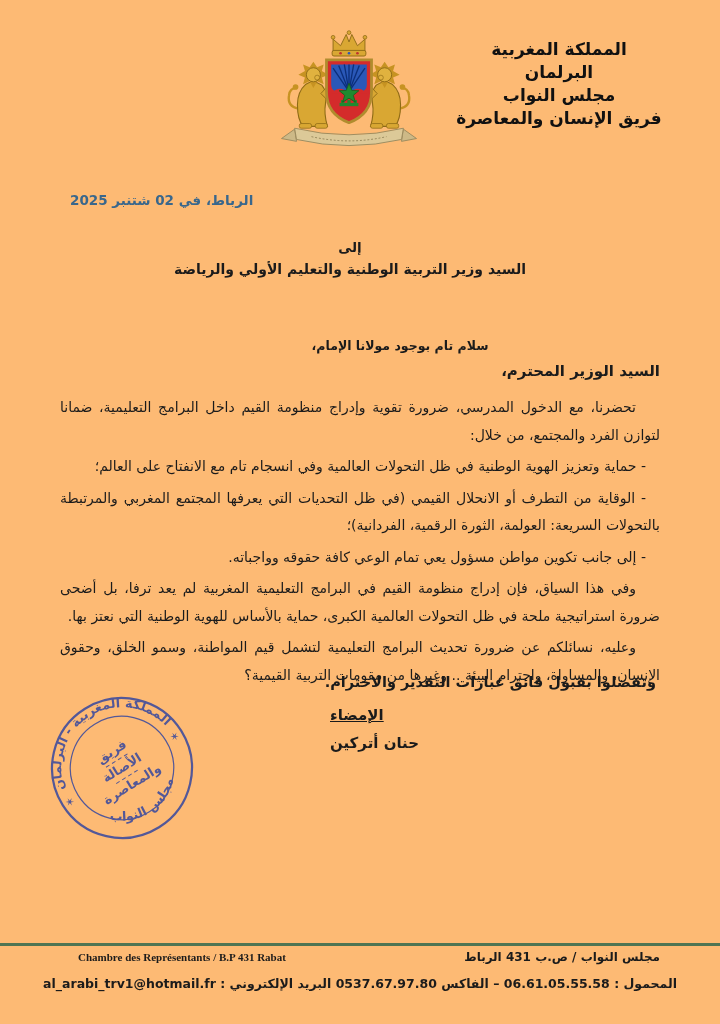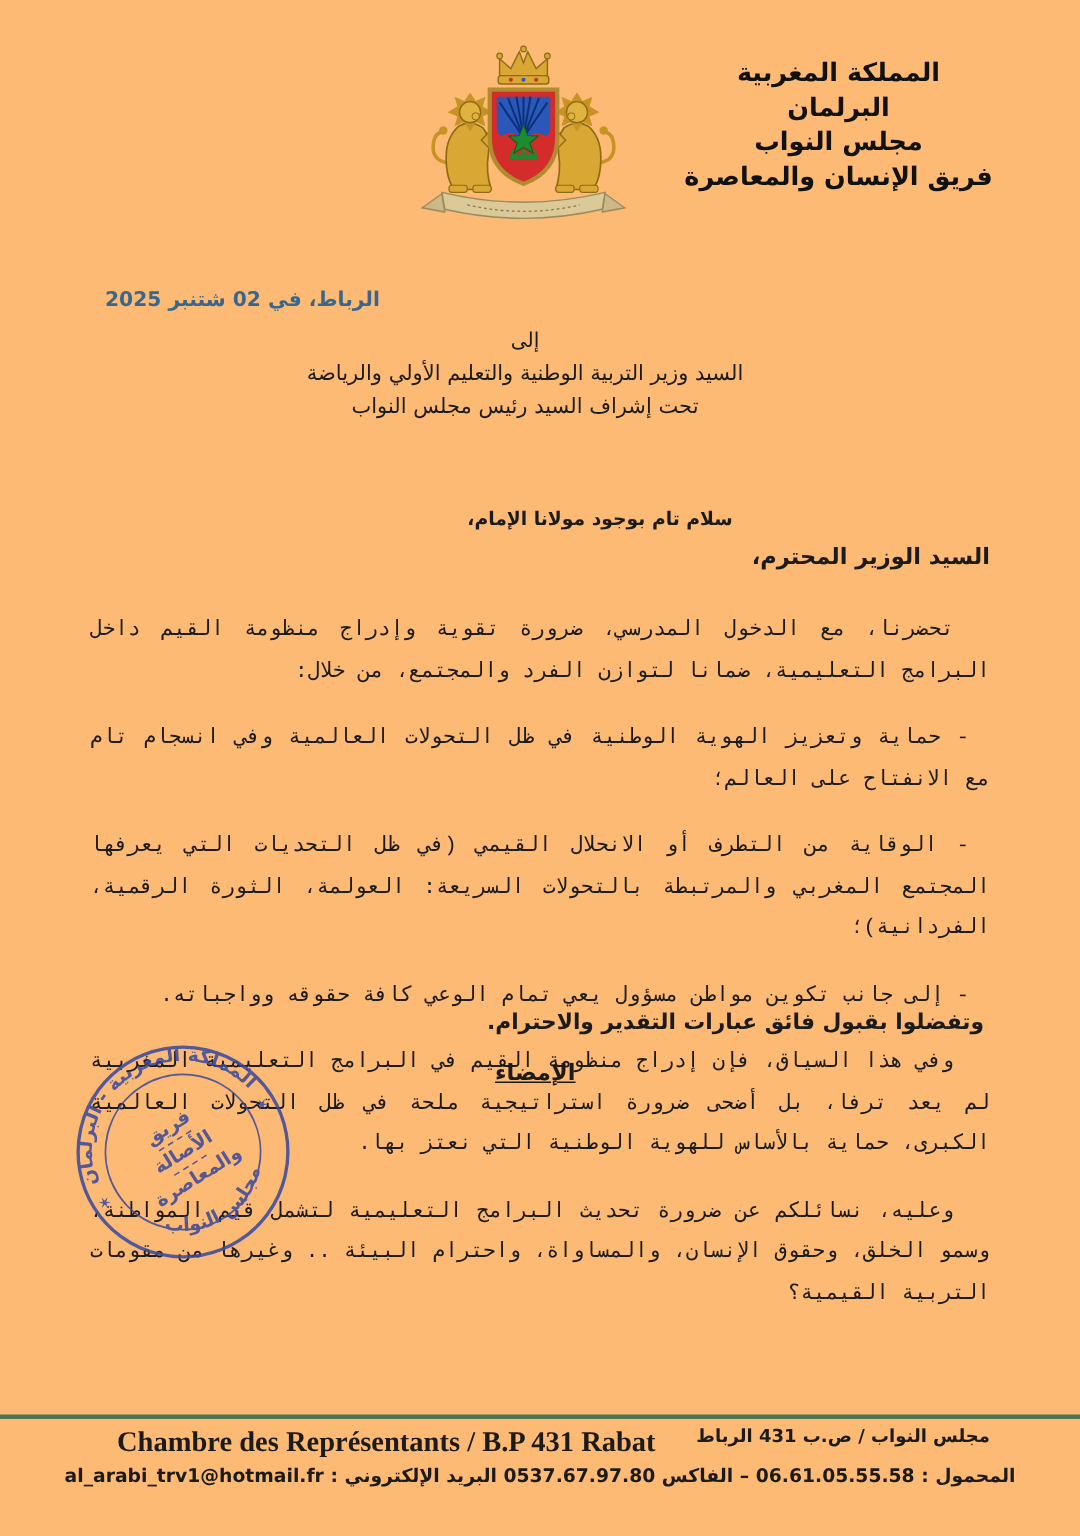--- a/index.html
+++ b/index.html
@@ -20,22 +20,22 @@
     direction:rtl; text-align:center;
     font-weight:bold; font-size:17px; line-height:23px; color:#111;
   }
   
   .date-line {
     position:absolute; left:70px; top:192px;
     direction:rtl; font-size:13.5px; font-weight:bold; color:#39678c;
   }
   
   .addressee {
-    position:absolute; left:110px; top:216px; width:480px;
-    direction:rtl; text-align:center; font-size:14px; line-height:22px; font-weight:normal;
+    position:absolute; left:110px; top:236px; width:480px;
+    direction:rtl; text-align:center; font-size:14px; line-height:22px; font-weight:bold;
   }
   .addressee .to { font-size:13.5px; }
   
   .subject {
     position:absolute; right:58px; top:306px; width:604px;
     direction:rtl; text-align:right; font-weight:bold; font-size:15px; line-height:22px;
   }
   .subject .lbl { text-decoration:underline; }
   .salutation {
     position:absolute; left:190px; top:338px; width:420px;
@@ -43,21 +43,21 @@
   }
   .greeting {
     position:absolute; right:60px; top:362px;
     direction:rtl; font-weight:bold; font-size:15px;
   }
   
   .body-text {
     position:absolute; left:60px; top:390px; width:600px;
     direction:rtl; font-size:14px; line-height:27.5px; text-align:justify;
   }
-  .body-text p { margin:17px 0 1px 0;font-family:Liberation Mono, monospace; }
+  .body-text p { margin:4px 0 1px 0; }
   .body-text p.indent { text-indent:24px; }
   .body-text p.bullet { text-indent:14px; }
   .closing {
     position:absolute; right:64px; top:674px;
     direction:rtl; font-weight:bold; font-size:14.5px;
   }
   
   .signature {
     position:absolute; left:330px; top:706px; width:200px;
     direction:rtl; text-align:left;
@@ -67,21 +67,21 @@
   
   .stamp {
     position:absolute; left:46px; top:692px; width:152px; height:152px;
     transform: rotate(-32deg);
     opacity: 0.88;
   }
   
   .footer-rule { position:absolute; left:0; top:943px; width:720px; height:3px; background:#4f7553; }
   .footer-fr {
     position:absolute; left:78px; top:951px;
-    font-family:"Liberation Serif", serif; font-weight:bold; font-size:19px;
+    font-family:"Liberation Serif", serif; font-weight:bold; font-size:11px;
   }
   .footer-ar {
     position:absolute; right:60px; top:950px;
     direction:rtl; font-weight:bold; font-size:12px;
   }
   .footer-contact {
     position:absolute; left:0; top:976px; width:720px;
     direction:rtl; text-align:center; font-weight:bold; font-size:12.5px;
   }
 </style>
@@ -151,40 +151,40 @@
     <div>البرلمان</div>
     <div>مجلس النواب</div>
     <div>فريق الإنسان والمعاصرة</div>
   </div>
 
   <div class="date-line">الرباط، في 02 شتنبر 2025</div>
 
   <div class="addressee">
     <div class="to">إلى</div>
     <div>السيد وزير التربية الوطنية والتعليم الأولي والرياضة</div>
-    <div>تحت إشراف السيد رئيس مجلس النواب</div>
   </div>
 
   <div class="salutation">سلام تام بوجود مولانا الإمام،</div>
 
   <div class="greeting">السيد الوزير المحترم،</div>
 
   <div class="body-text">
     <p class="indent">تحضرنا، مع الدخول المدرسي، ضرورة تقوية وإدراج منظومة القيم داخل البرامج التعليمية، ضمانا لتوازن الفرد والمجتمع، من خلال:</p>
     <p class="bullet">- حماية وتعزيز الهوية الوطنية في ظل التحولات العالمية وفي انسجام تام مع الانفتاح على العالم؛</p>
     <p class="bullet">- الوقاية من التطرف أو الانحلال القيمي (في ظل التحديات التي يعرفها المجتمع المغربي والمرتبطة بالتحولات السريعة: العولمة، الثورة الرقمية، الفردانية)؛</p>
     <p class="bullet">- إلى جانب تكوين مواطن مسؤول يعي تمام الوعي كافة حقوقه وواجباته.</p>
     <p class="indent">وفي هذا السياق، فإن إدراج منظومة القيم في البرامج التعليمية المغربية لم يعد ترفا، بل أضحى ضرورة استراتيجية ملحة في ظل التحولات العالمية الكبرى، حماية بالأساس للهوية الوطنية التي نعتز بها.</p>
     <p class="indent">وعليه، نسائلكم عن ضرورة تحديث البرامج التعليمية لتشمل قيم المواطنة، وسمو الخلق، وحقوق الإنسان، والمساواة، واحترام البيئة .. وغيرها من مقومات التربية القيمية؟</p>
   </div>
 
   <div class="closing">وتفضلوا بقبول فائق عبارات التقدير والاحترام.</div>
 
   <div class="signature">
     <div class="sig-label">الإمضاء</div>
+    <div class="sig-name">حنان أتركين</div>
   </div>
 
   <svg class="stamp" viewBox="0 0 150 150" xmlns="http://www.w3.org/2000/svg">
     <defs>
       <path id="arcT" d="M 15,75 A 60,60 0 1 1 135,75"></path>
       <path id="arcB" d="M 23,75 A 52,52 0 0 0 127,75"></path>
     </defs>
     <circle cx="75" cy="75" r="69" fill="none" stroke="#3c4b9e" stroke-width="2.2"></circle>
     <circle cx="75" cy="75" r="51" fill="none" stroke="#3c4b9e" stroke-width="1.2"></circle>
     <text fill="#3c4b9e" font-size="12.5" font-weight="bold" font-family="DejaVu Sans, sans-serif">

